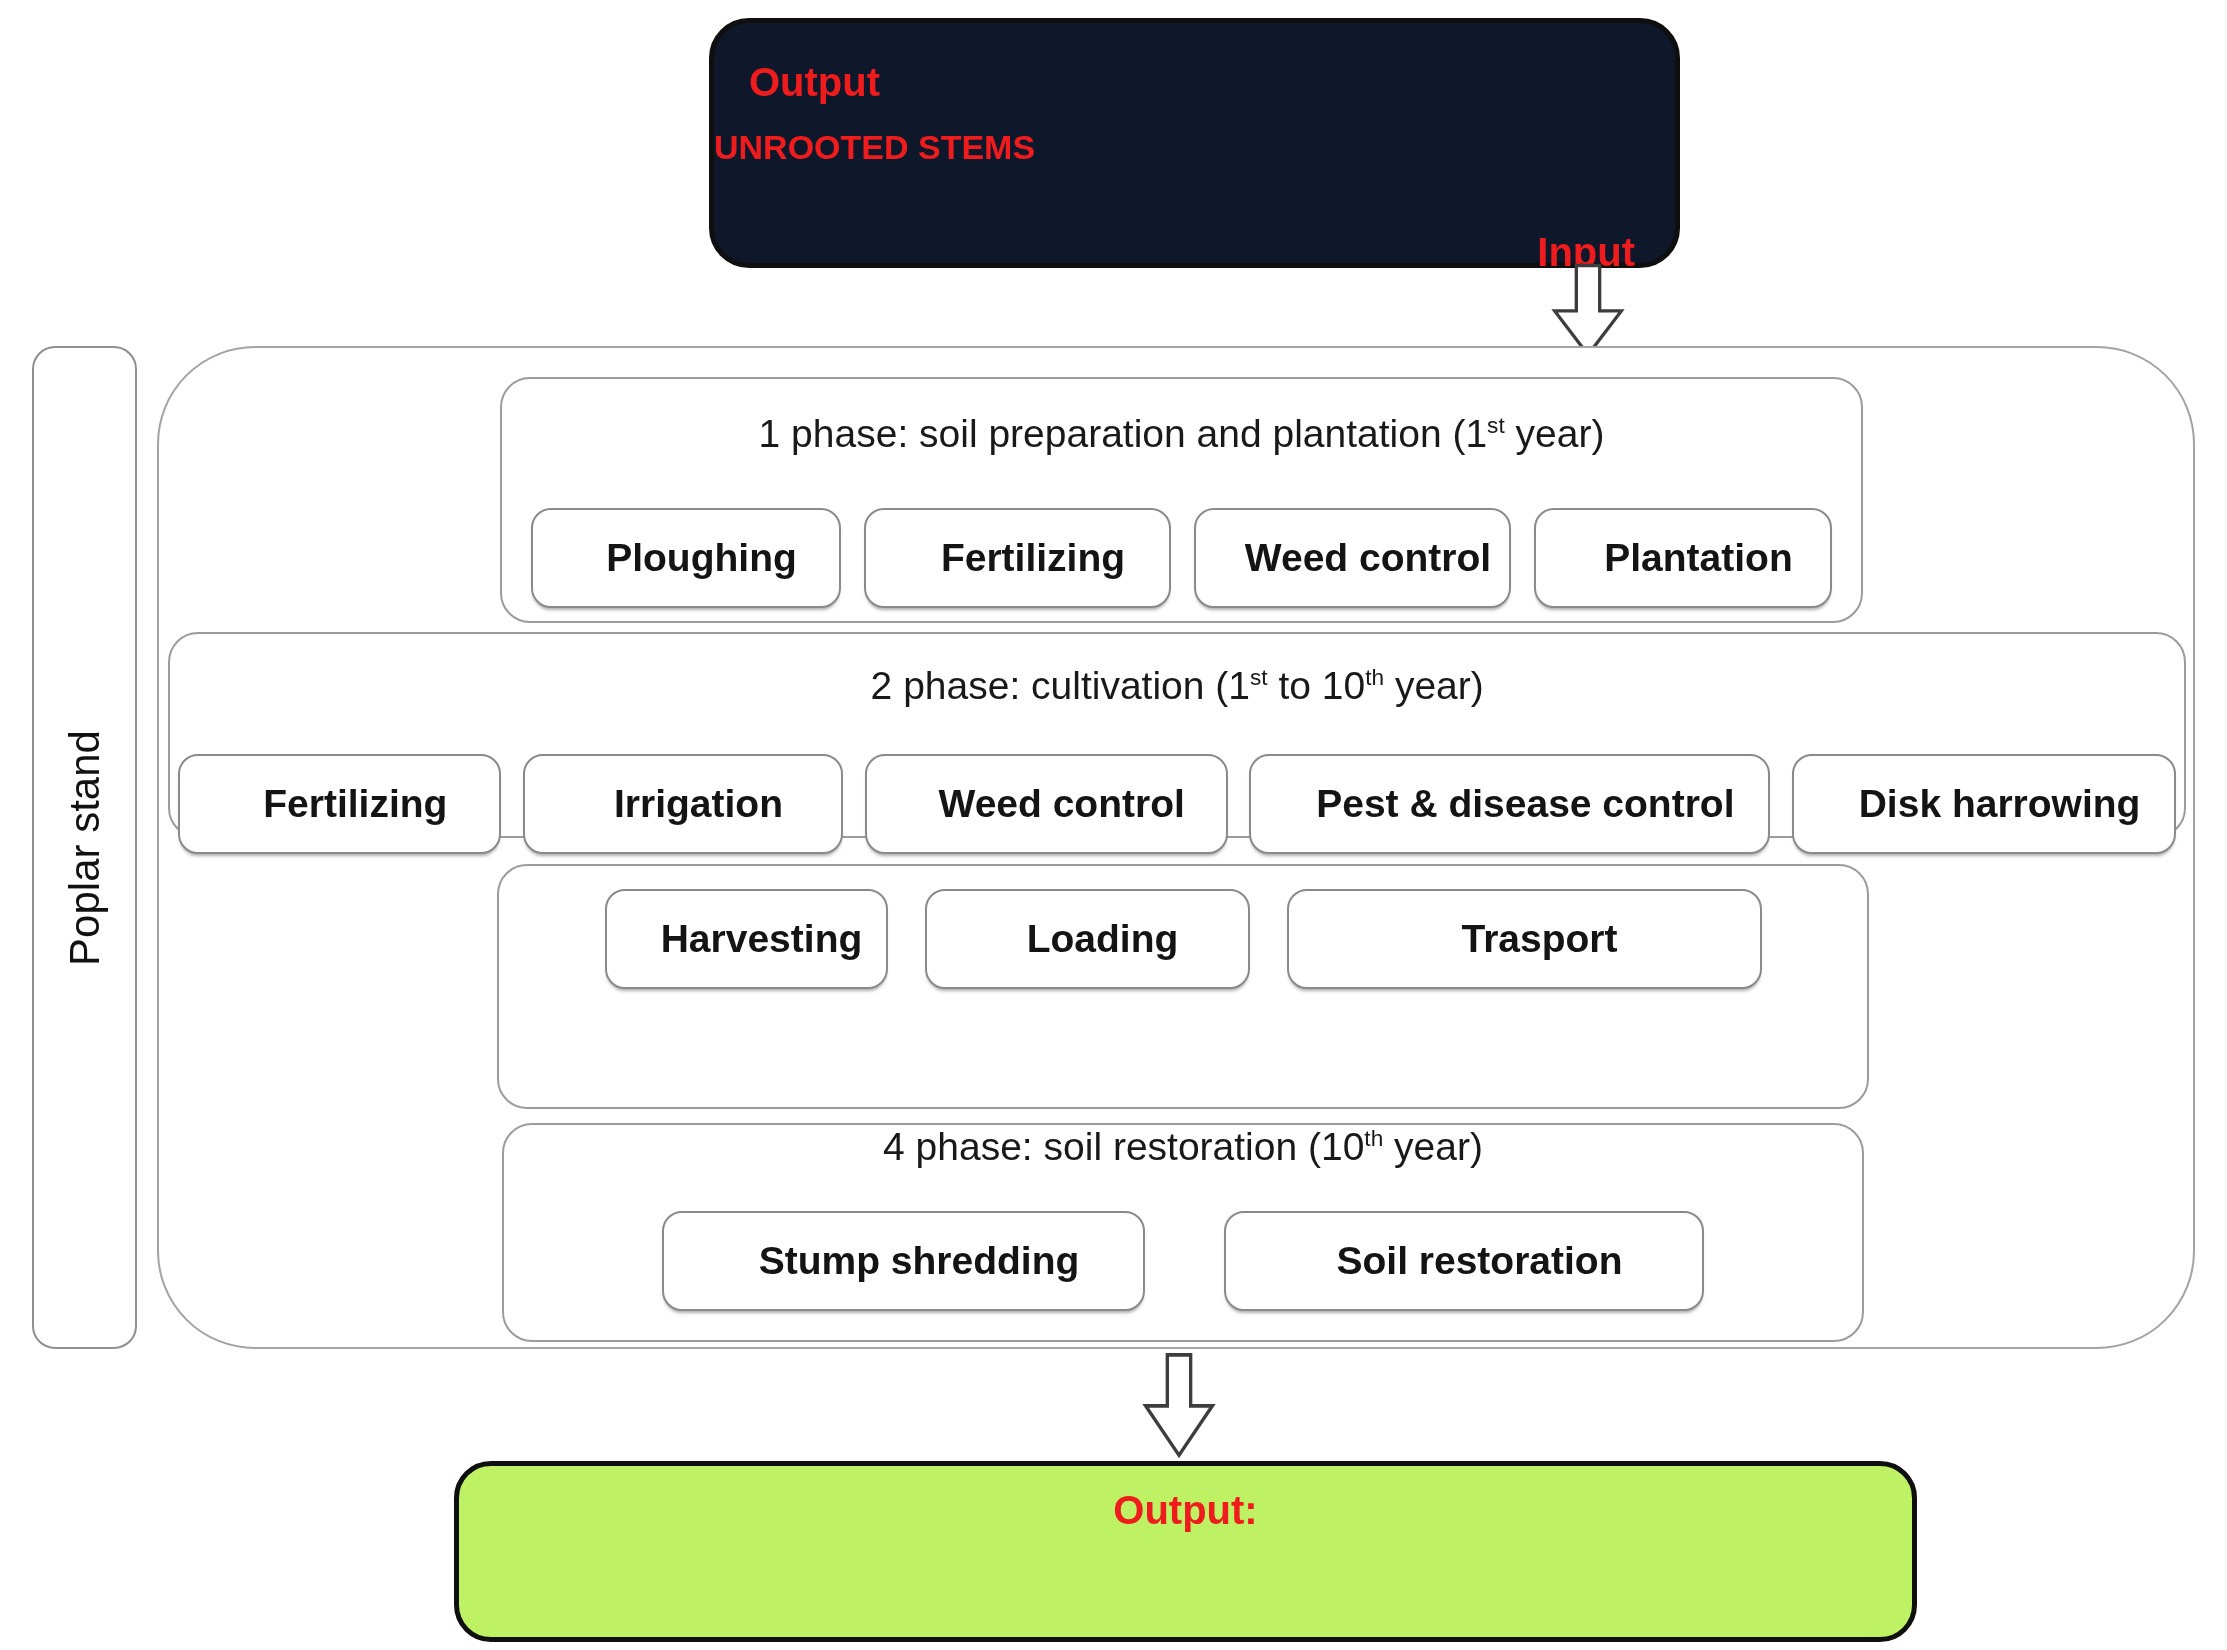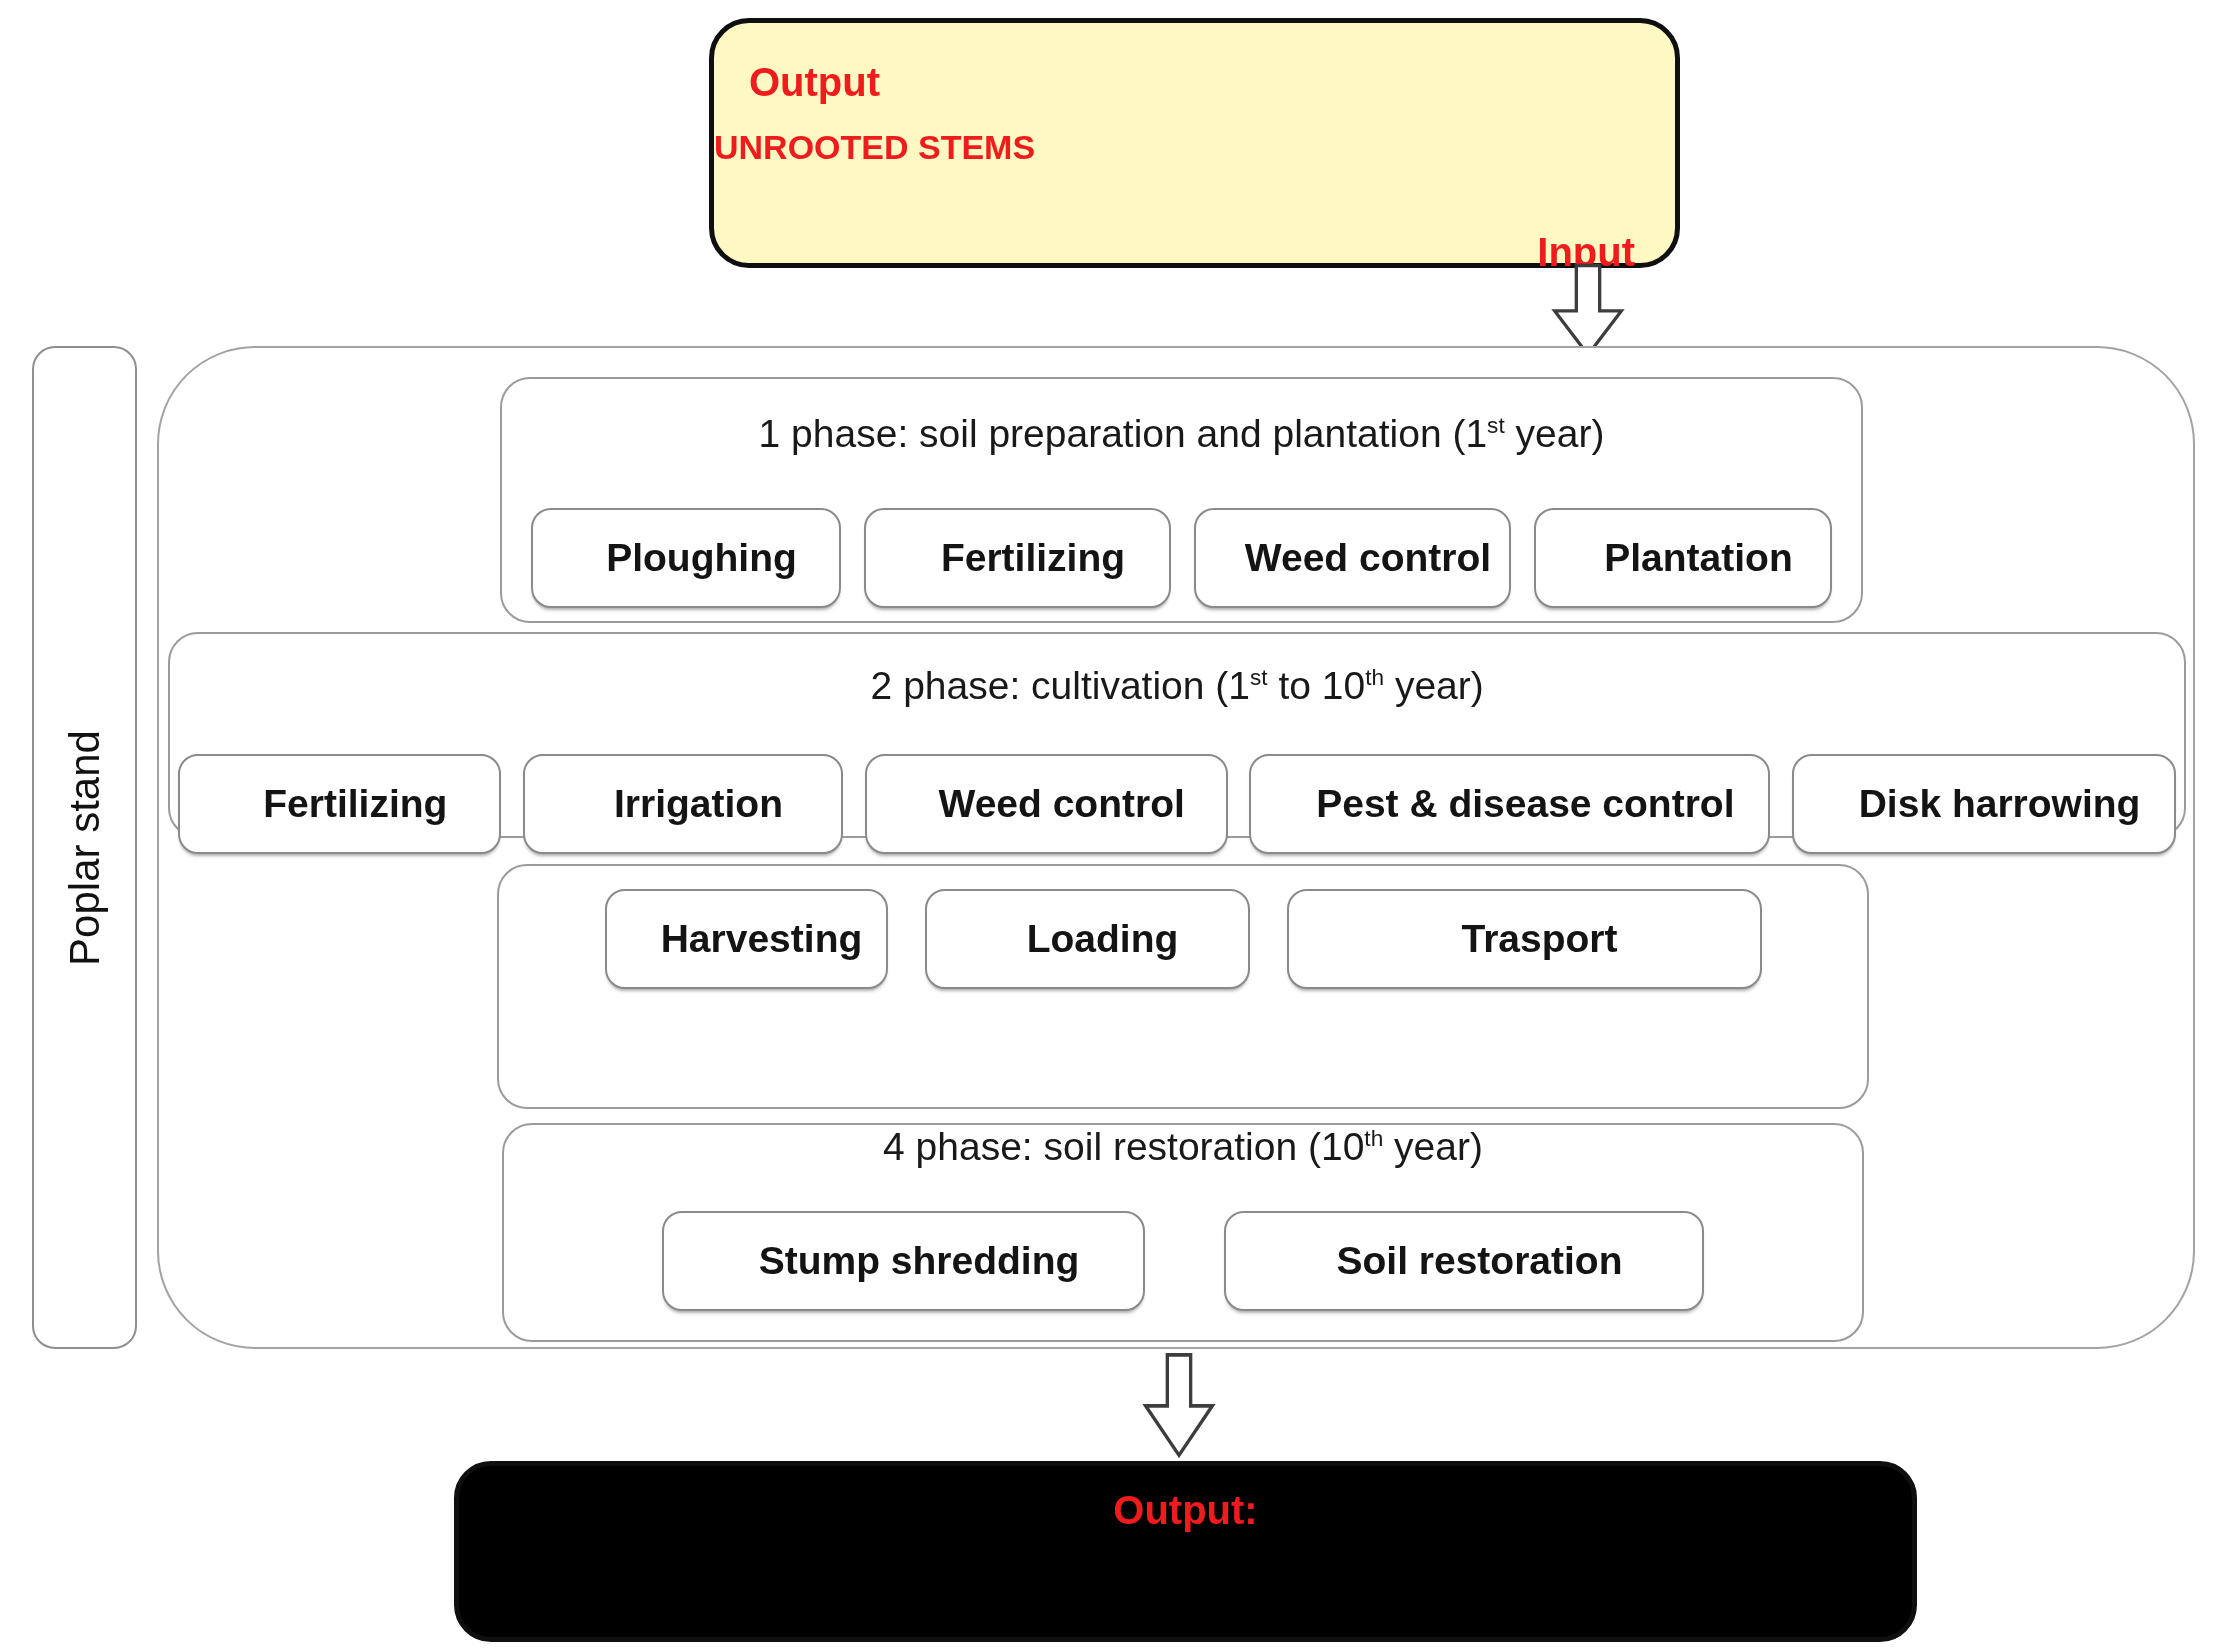--- a/index.html
+++ b/index.html
@@ -11,21 +11,21 @@
     background: #ffffff;
     font-family: "Liberation Sans", sans-serif;
     color: #1b1b1b;
     overflow: hidden;
   }
   .red { color: var(--accent, #ee1c1c); font-weight: 600; font-size: 40px; }
 
   
   .top-box {
     position: absolute; left: 709px; top: 18.3px; width: 971px; height: 250px;
-    background: #fef9c3; border: 5.8px solid #0f0f0f; border-radius: 40px; padding-left: 45px;
+    background: #0f172a; border: 5.8px solid #0f0f0f; border-radius: 40px; padding-left: 45px;
   }
   .output-label { position: absolute; left: 35px; top: 37px; }
   .stems-title  { position: absolute; left: 0; right: 0; top: 105px; text-align: left; font-size: 34px; }
   .input-label  { position: absolute; right: 40px; top: 170px; margin-top: 37px; }
 
   
   .arrow { position: absolute; }
   .arrow-top    { left: 1548px; top: 263px; width: 80px; height: 95px; }
   .arrow-bottom { left: 1139px; top: 1352px; width: 80px; height: 107px; }
 
@@ -71,21 +71,21 @@
   .phase3 .phase-title { margin-top: 33px; }
   .phase3 .items { margin-top: 23px; gap: 37px; }
 
   .phase4 { left: 343px; top: 775px; width: 1362px; height: 219px; }
   .phase4 .phase-title { }
   .phase4 .items { margin-top: 18.3px; gap: 79px; }
 
   
   .bottom-box {
     position: absolute; left: 454px; top: 1461px; width: 1463px; height: 181px;
-    background: #000000; border: 5.8px solid #0f0f0f; border-radius: 37px;
+    background: #bef264; border: 5.8px solid #0f0f0f; border-radius: 37px;
     text-align: center;
   }
   .bb-line1 { margin-top: 21.7px; }
   .bb-line2 { margin-top: 6.7px; }
   .bb-line2 sub { vertical-align: sub; font-size: 58%; line-height: 0; }
 </style>
 </head>
 <body>
 
 <div class="canvas">

